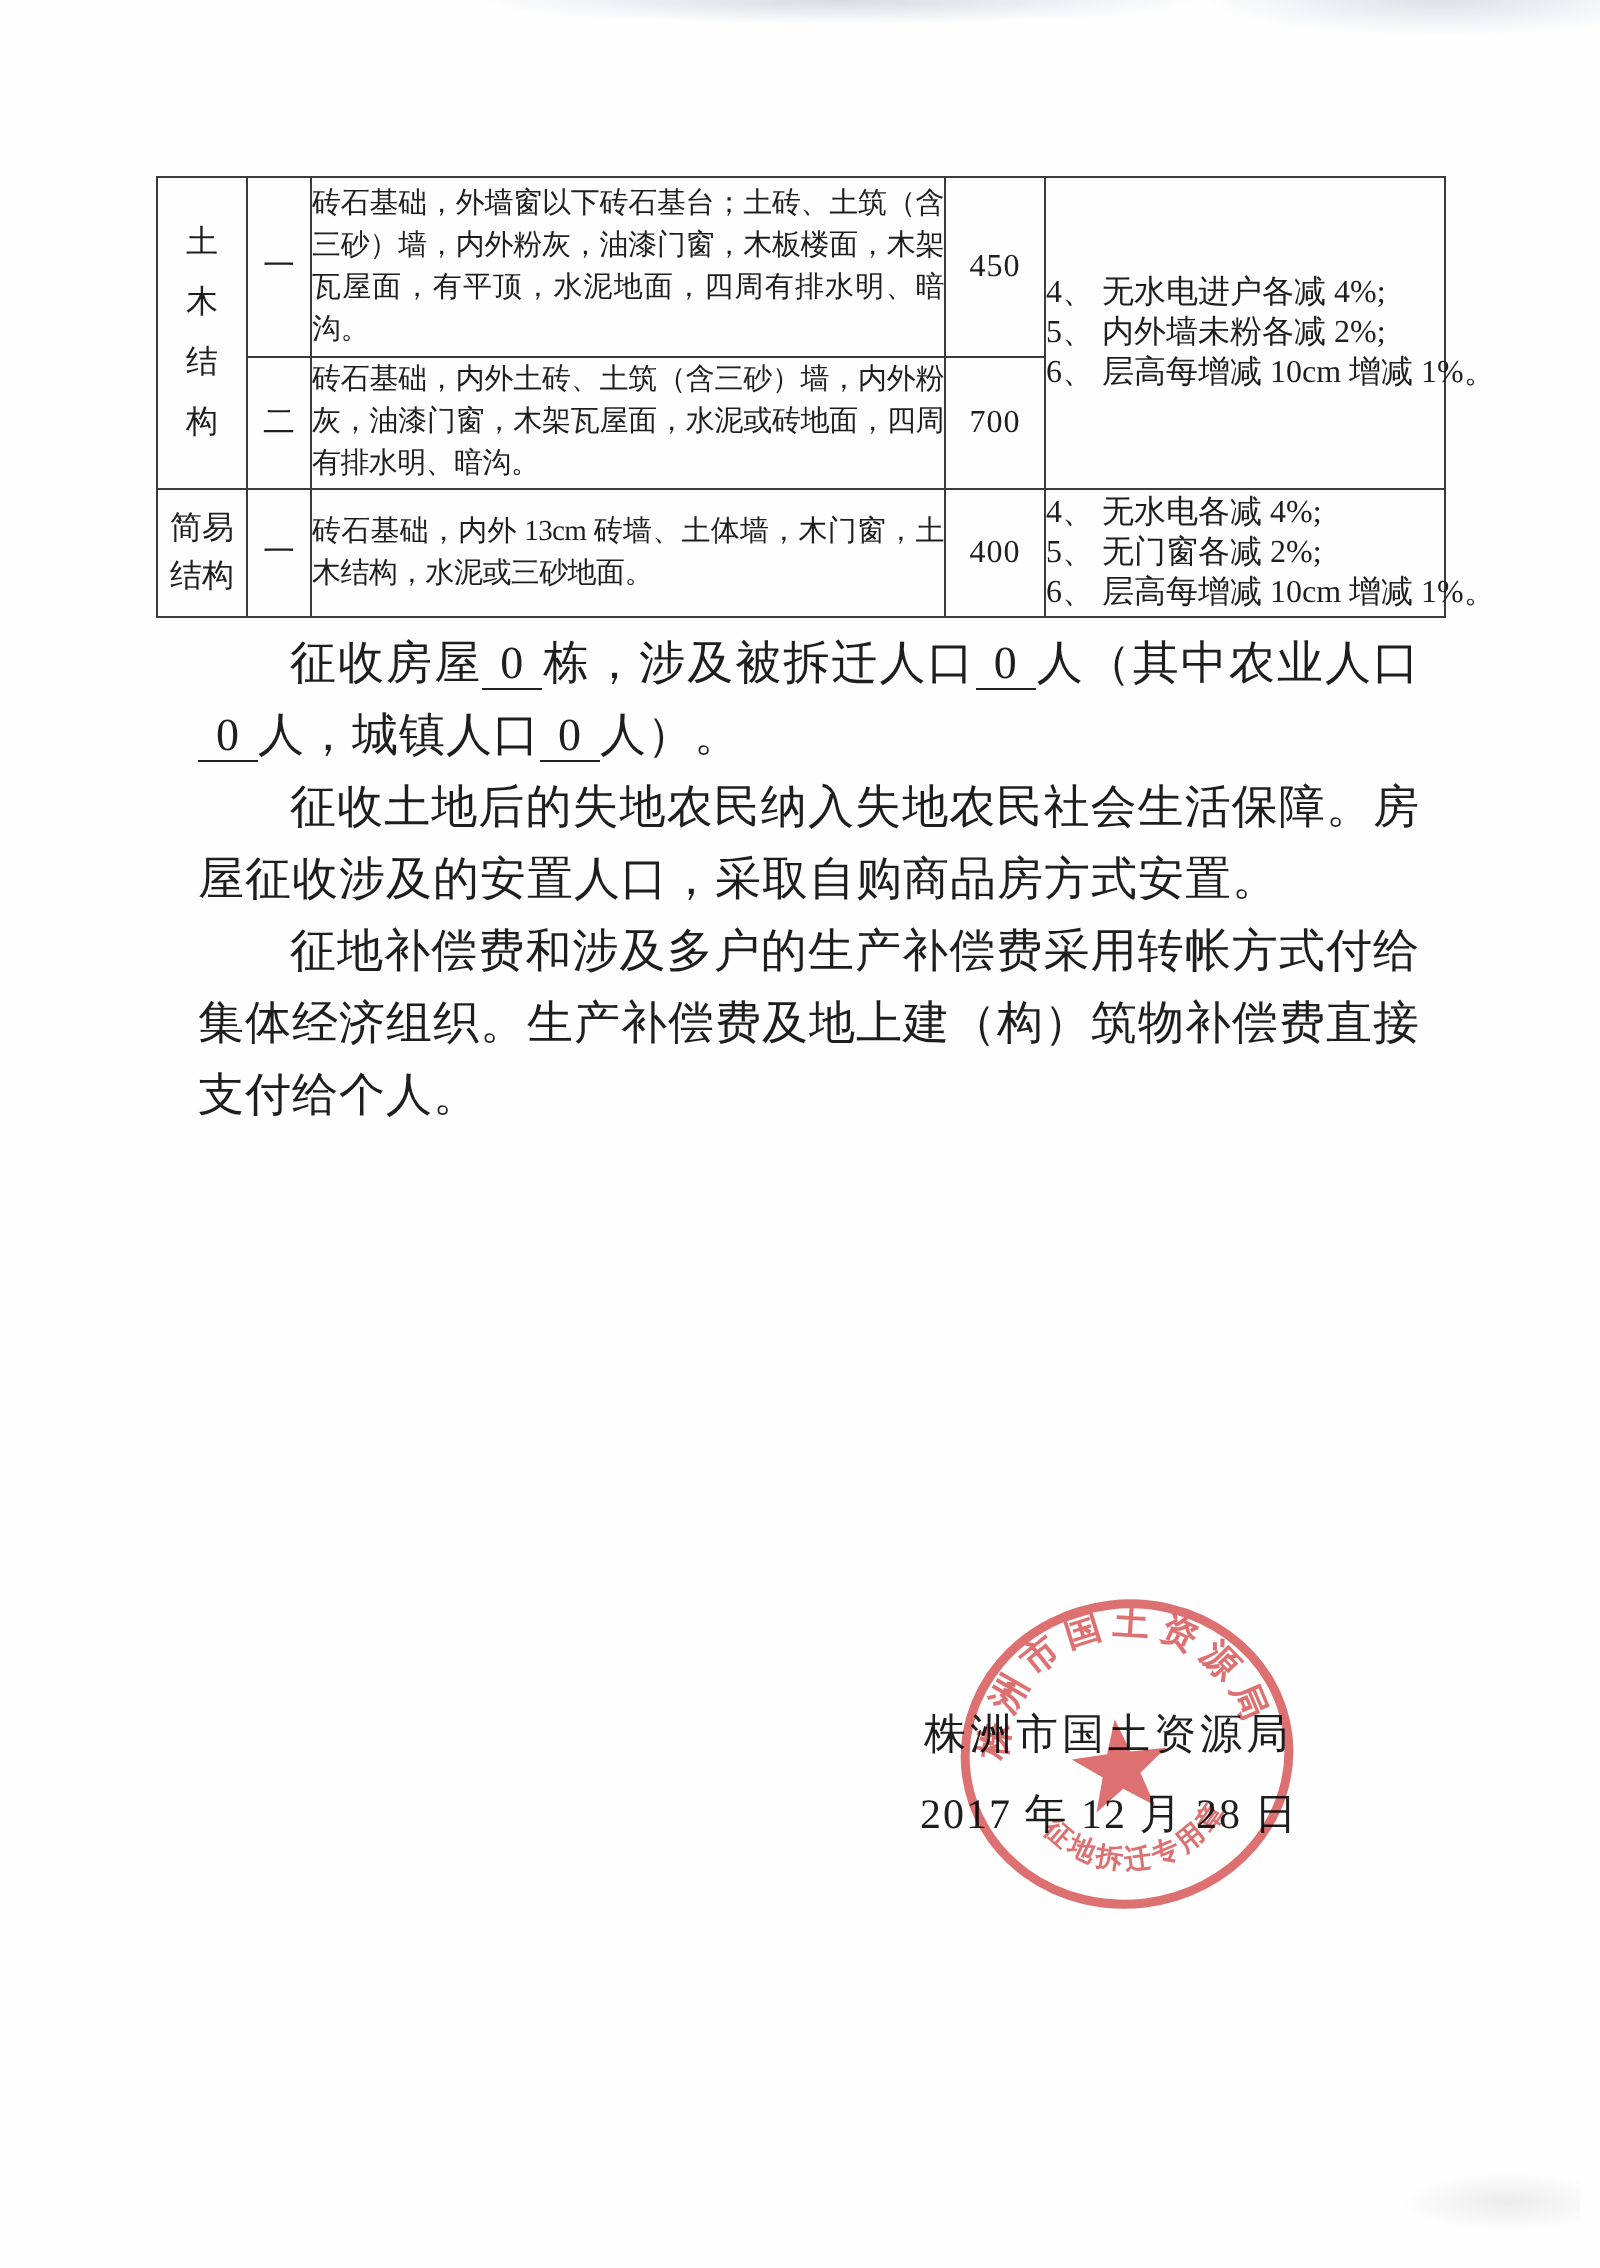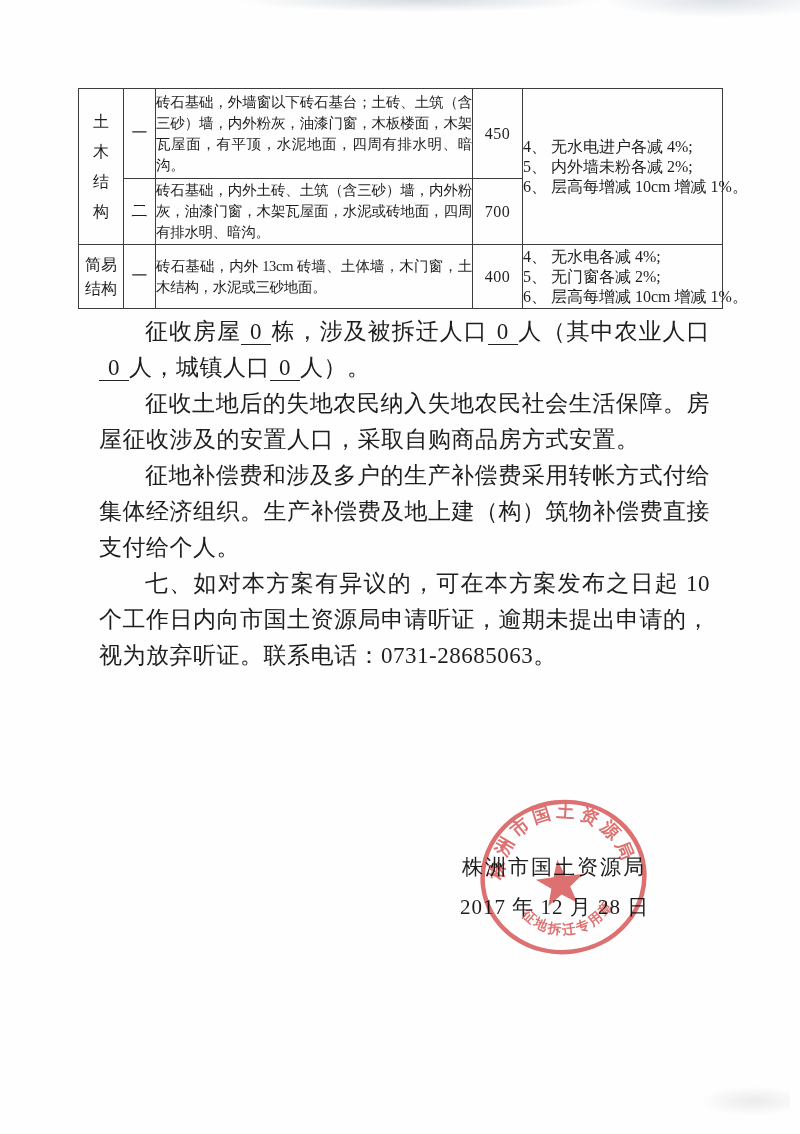--- a/index.html
+++ b/index.html
@@ -104,21 +104,20 @@
           <div class="nline">6、 层高每增减 10cm 增减 1%。</div>
         </td>
       </tr>
     </tbody>
   </table>
 
   <div class="bodytext">
     <p><span>征收房屋</span><span class="u">0</span><span>栋，涉及被拆迁人口</span><span class="u">0</span><span>人（其中农业人口</span><span class="u">0</span><span>人，城镇人口</span><span class="u">0</span><span>人）。</span></p>
     <p>征收土地后的失地农民纳入失地农民社会生活保障。房屋征收涉及的安置人口，采取自购商品房方式安置。</p>
     <p>征地补偿费和涉及多户的生产补偿费采用转帐方式付给集体经济组织。生产补偿费及地上建（构）筑物补偿费直接支付给个人。</p>
-    <p>七、如对本方案有异议的，可在本方案发布之日起 10 个工作日内向市国土资源局申请听证，逾期未提出申请的，视为放弃听证。联系电话：0731-28685063。</p>
   </div>
 
   <div class="sig-org">株洲市国土资源局</div>
   <div class="sig-date">2017 年 12 月 28 日</div>
 
   <svg class="stamp" viewBox="0 0 180 170">
     <defs>
       <path id="arcTop" d="M 29.2 87.3 A 61 61 0 1 1 150.8 87.3"></path>
       <path id="arcBot" d="M 41.5 110 A 56 56 0 0 0 138.5 110"></path>
     </defs>

